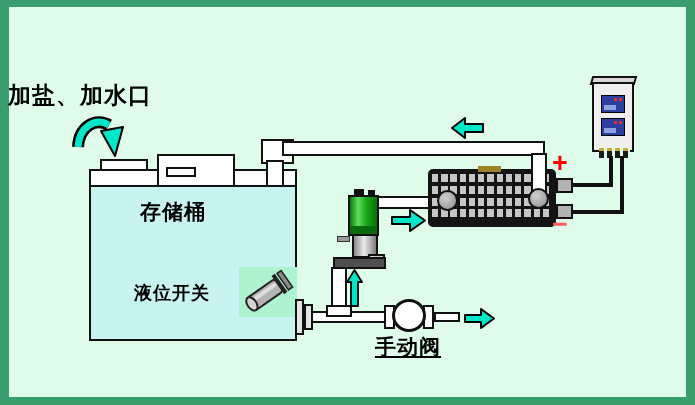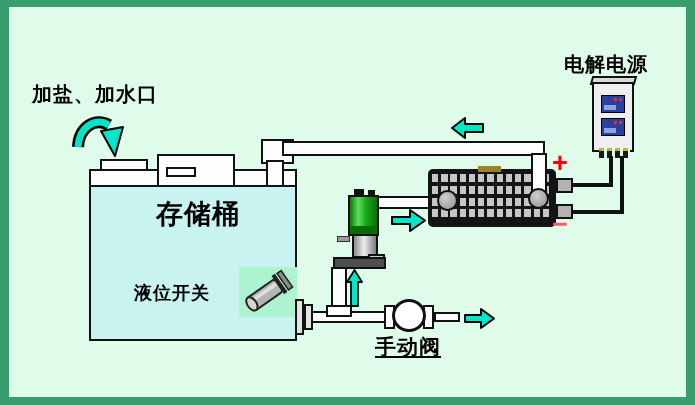--- a/index.html
+++ b/index.html
@@ -52,33 +52,33 @@
   
   .valve-circle{position:absolute;left:392px;top:299px;width:34px;height:33px;background:#fff;border:3px solid #111;border-radius:50%;box-sizing:border-box;}
   svg{display:block;}
 </style>
 </head>
 <body>
 
 <div id="stage">
   <div id="paper"></div>
 
-  <div class="lbl" style="left:32px;top:84px;font-size:20px;">加盐、加水口</div>
+  <div class="lbl" style="left:8px;top:84px;font-size:23px;">加盐、加水口</div>
   <svg class="abs" style="left:72px;top:111px;" width="60" height="50" viewBox="0 0 60 50">
     <path d="M6 36 C7 16 23 6 37 14" fill="none" stroke="#000" stroke-width="12"></path>
     <path d="M6 36 C7 16 23 6 37 14" fill="none" stroke="#00e6c8" stroke-width="7"></path>
     <polygon points="29,20 51,16 43,45" fill="#00e6c8" stroke="#000" stroke-width="2" stroke-linejoin="round"></polygon>
   </svg>
 
   <div class="pipe" style="left:100px;top:159px;width:48px;height:12px;"></div>
   <div class="pipe" style="left:89px;top:169px;width:208px;height:18px;"></div>
   <div class="pipe" style="left:157px;top:154px;width:78px;height:33px;"></div>
   <div class="pipe" style="left:166px;top:167px;width:30px;height:10px;"></div>
   <div class="tank-body"></div>
-  <div class="lbl" style="left:156px;top:201px;font-size:27px;">存储桶</div>
+  <div class="lbl" style="left:140px;top:201px;font-size:21px;">存储桶</div>
   <div class="lbl" style="left:134px;top:284px;font-size:18px;">液位开关</div>
   <div class="sensor-patch"></div>
   <svg class="abs" style="left:239px;top:267px;" width="58" height="50" viewBox="0 0 58 50">
     <g transform="rotate(-35 29 25)">
       <rect x="7" y="18" width="35" height="15" rx="3" fill="#b4b4b4" stroke="#222" stroke-width="2"></rect>
       <rect x="10" y="21" width="30" height="4" fill="#dedede"></rect>
       <rect x="41" y="14" width="4" height="22" fill="#222"></rect>
       <rect x="47" y="15" width="5" height="20" fill="#8c8c8c" stroke="#222" stroke-width="1.5"></rect>
       <ellipse cx="9" cy="25.5" rx="4.5" ry="7.5" fill="#d4d4d4" stroke="#222" stroke-width="2"></ellipse>
     </g>
@@ -108,21 +108,20 @@
   <div class="cell-grid"></div>
   <div class="cell-strip"></div>
   <div class="pipe" style="left:531px;top:153px;width:16px;height:45px;"></div>
   <div class="port" style="left:437px;top:190px;"></div>
   <div class="port" style="left:528px;top:188px;"></div>
   <div class="terminal" style="top:178px;"></div>
   <div class="terminal" style="top:204px;"></div>
   <div class="sign-plus">+</div>
   <div class="sign-minus">−</div>
 
-  <div class="lbl" style="left:564px;top:54px;font-size:20px;">电解电源</div>
   <div class="ps-lid"></div>
   <div class="ps-box"></div>
   <div class="ps-module" style="top:95px;"></div>
   <div class="ps-module" style="top:118px;"></div>
   <div class="ps-pins"></div>
   <svg class="abs" style="left:560px;top:148px;" width="82" height="75" viewBox="0 0 82 75">
     <polyline points="13,37 51,37 51,8" fill="none" stroke="#111" stroke-width="4"></polyline>
     <polyline points="13,64 62,64 62,8" fill="none" stroke="#111" stroke-width="4"></polyline>
   </svg>
 

